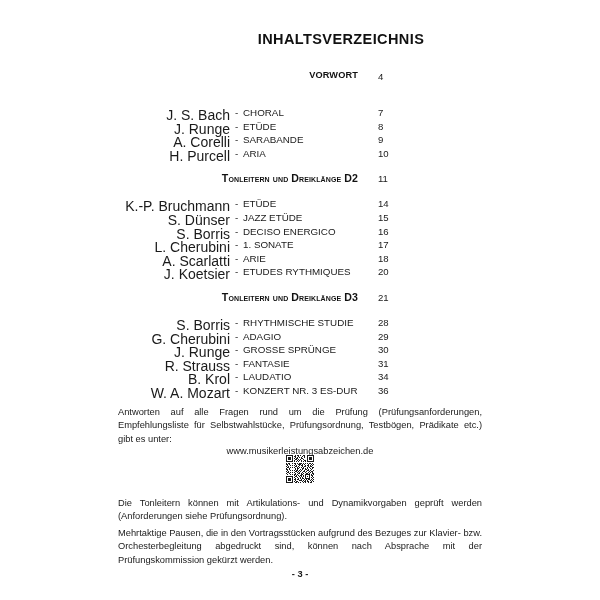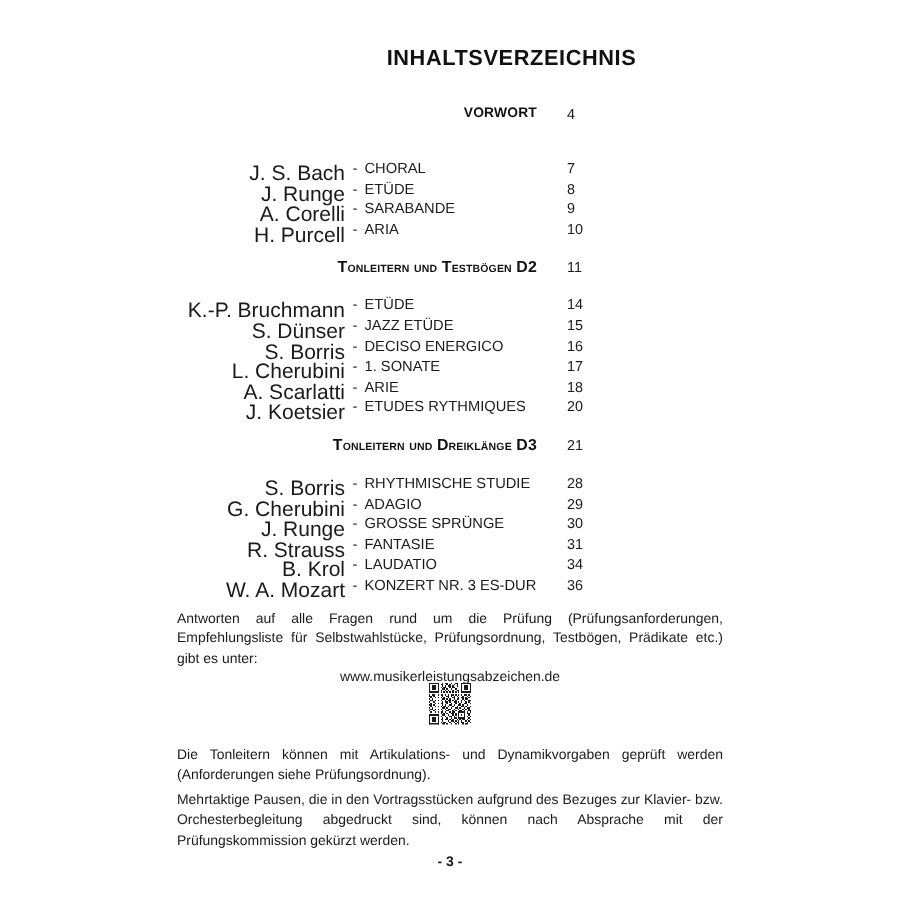--- a/index.html
+++ b/index.html
@@ -206,21 +206,21 @@
         <span class="page-no">9</span>
       </div>
       <div class="toc-row piece-row">
         <span class="composer">H. Purcell</span>
         <span class="dash">-</span>
         <span class="work">ARIA</span>
         <span class="page-no">10</span>
       </div>
       <div class="gap-med"></div>
       <div class="toc-row section-row">
-        <span class="sec-label smallcaps">Tonleitern und Testbögen D2</span>
+        <span class="sec-label smallcaps">Tonleitern und Dreiklänge D2</span>
         <span class="sec-page">11</span>
       </div>
       <div class="gap-small"></div>
       <div class="toc-row piece-row">
         <span class="composer">K.-P. Bruchmann</span>
         <span class="dash">-</span>
         <span class="work">ETÜDE</span>
         <span class="page-no">14</span>
       </div>
       <div class="toc-row piece-row">

